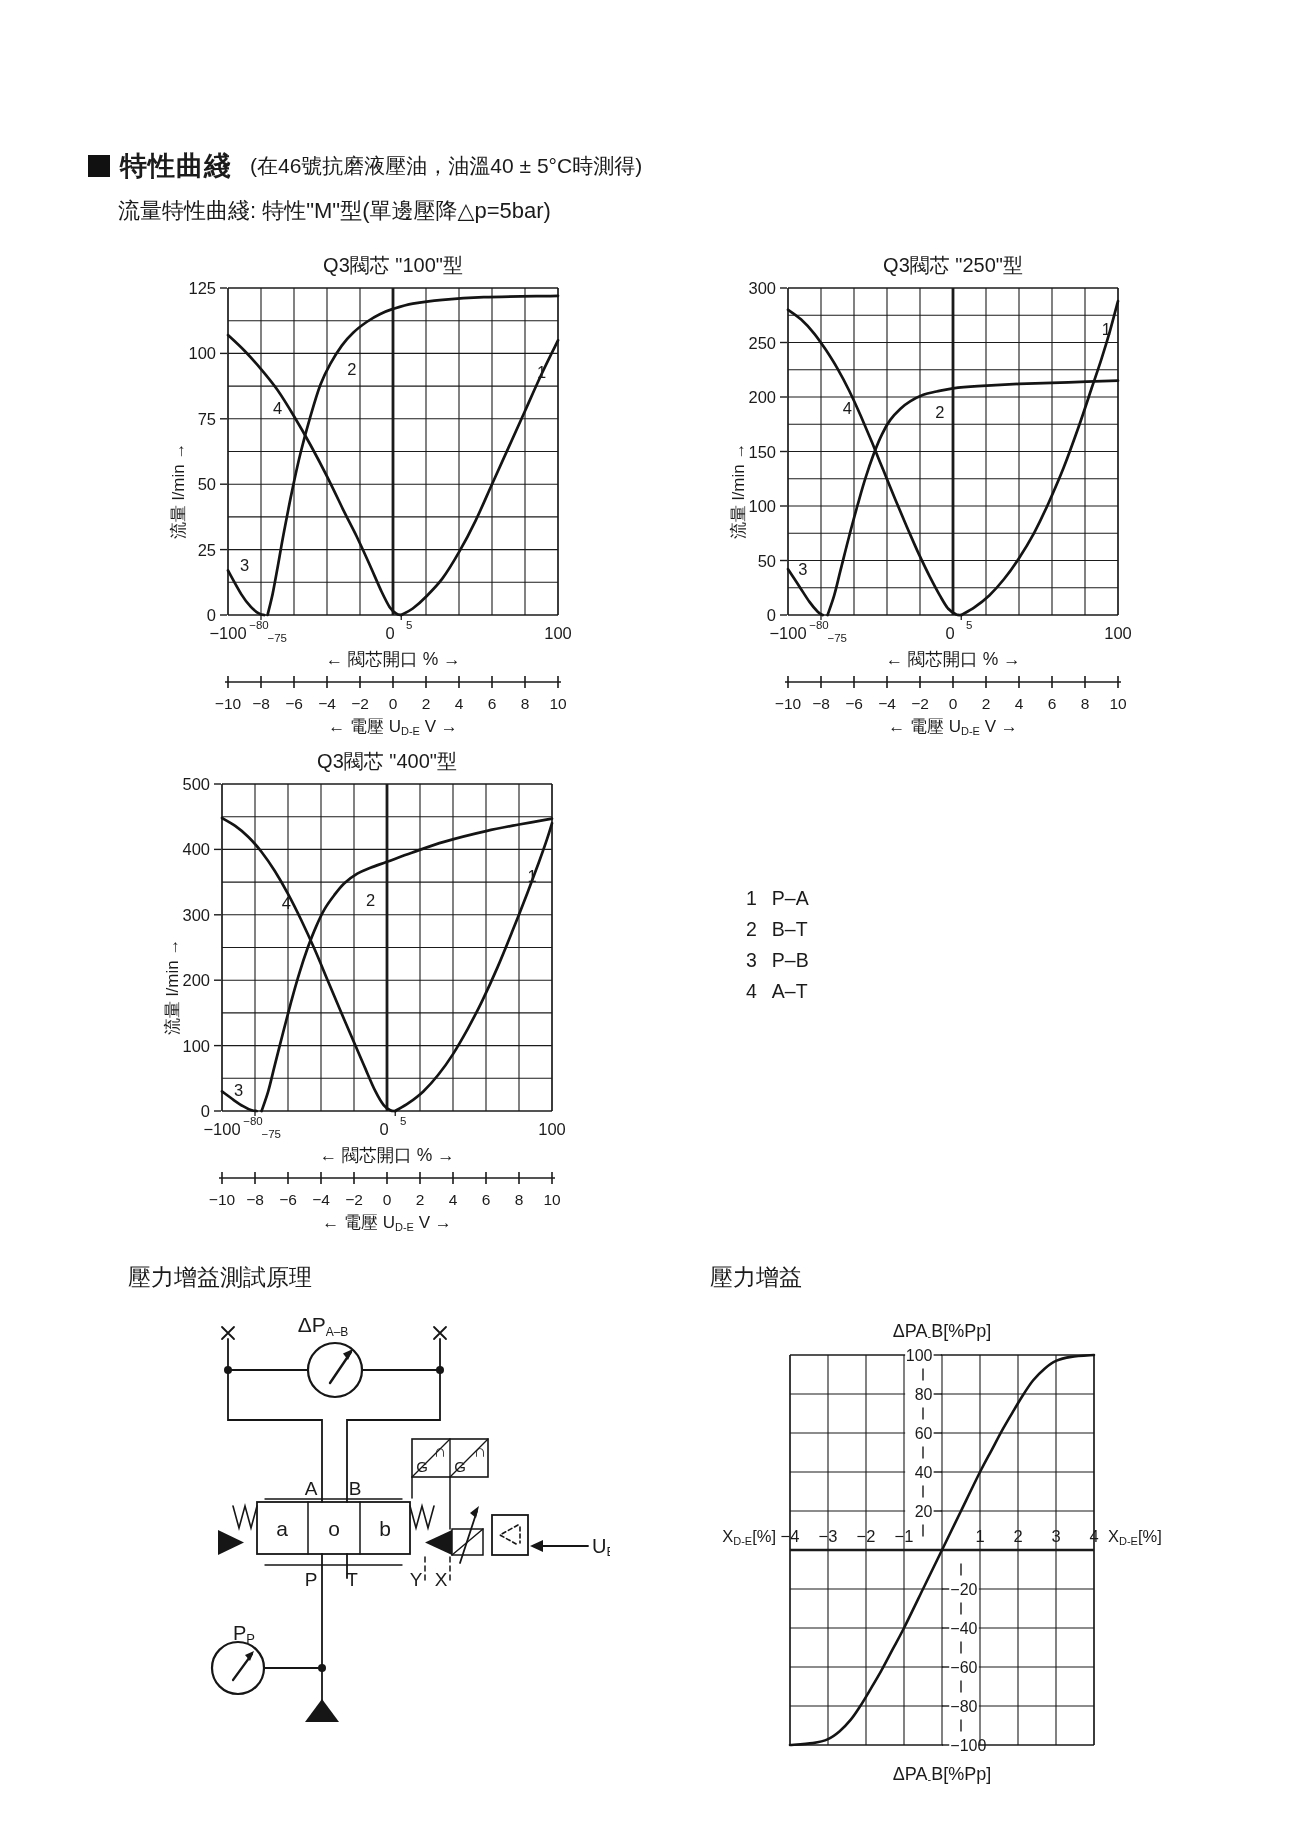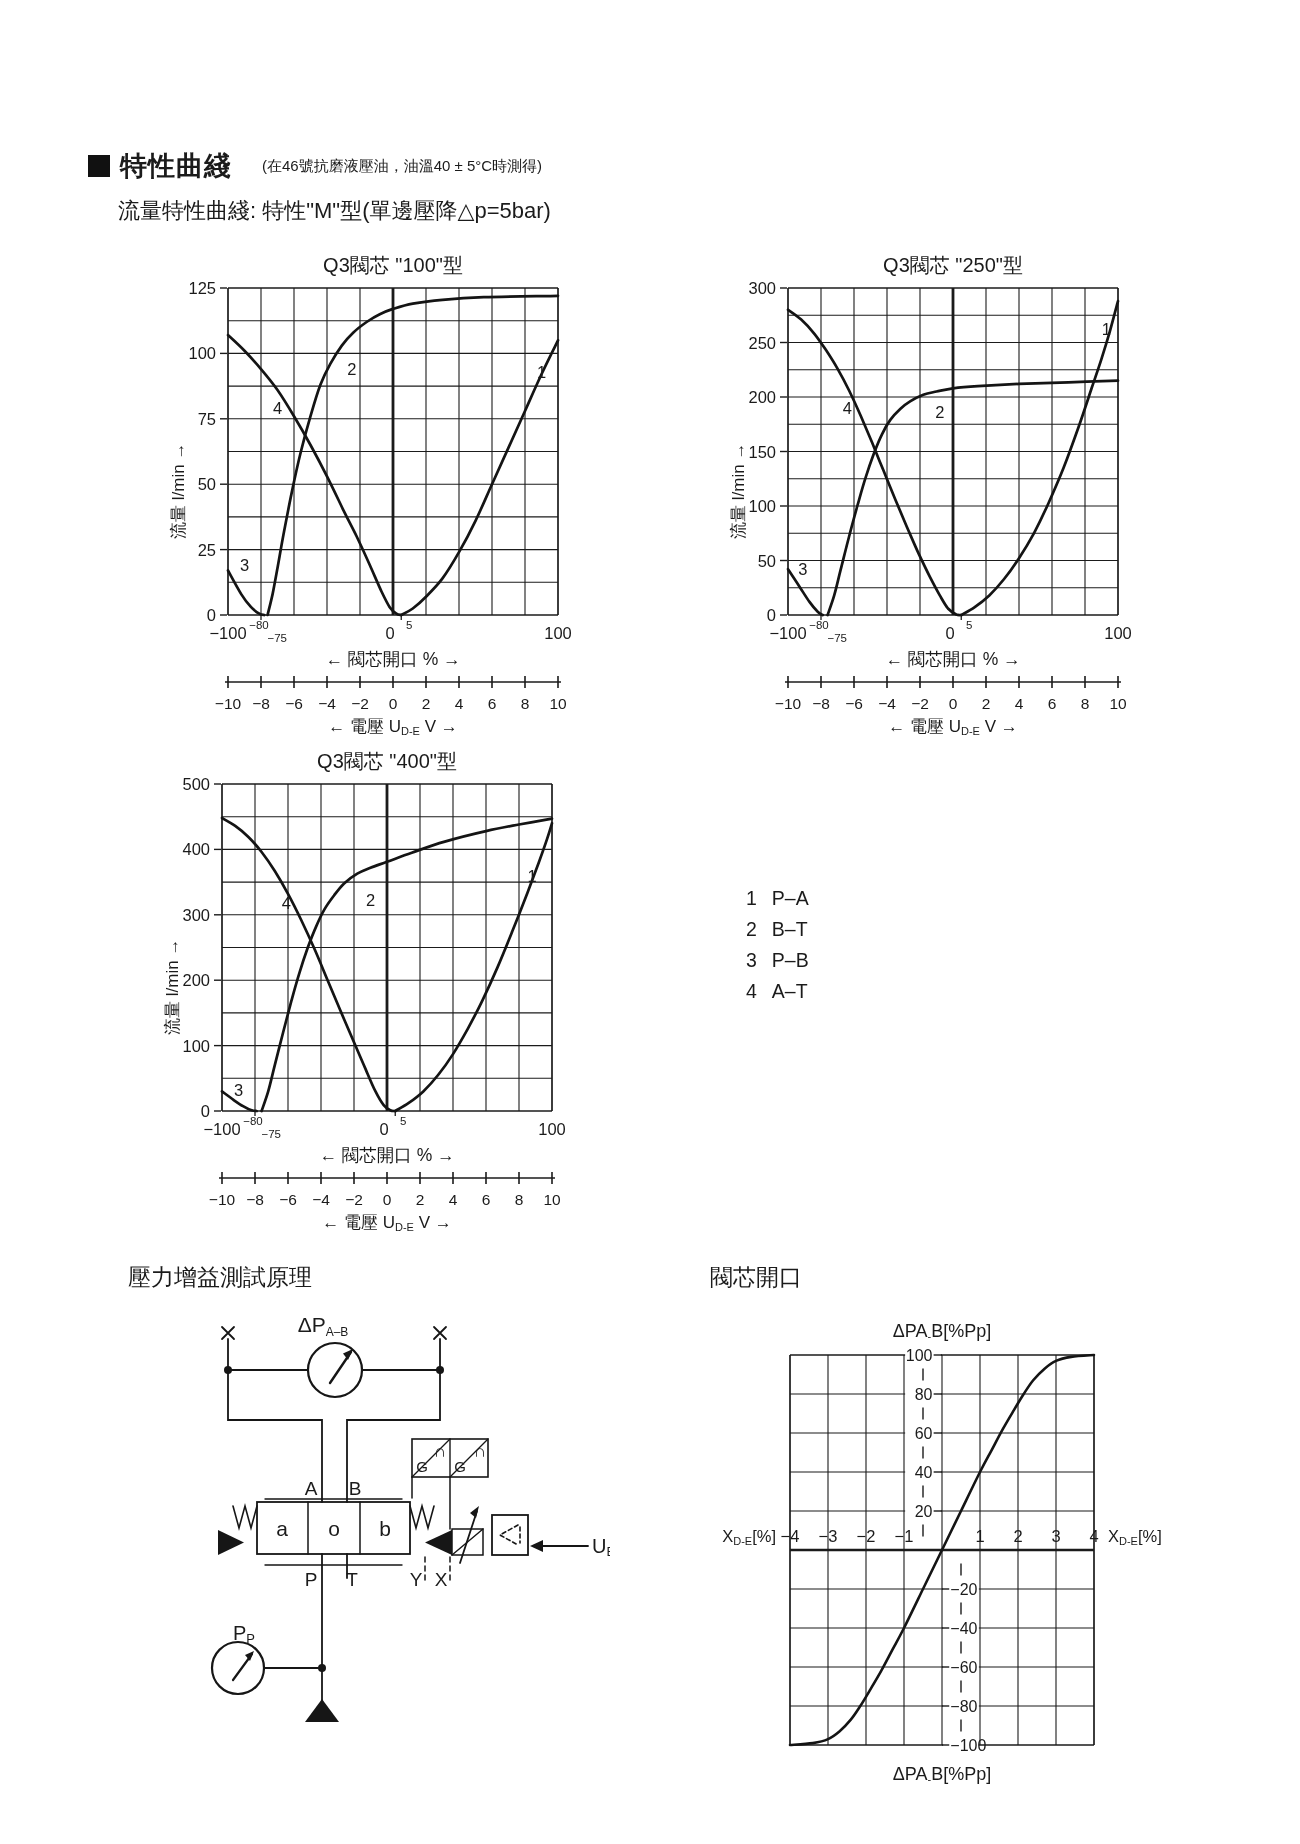--- a/index.html
+++ b/index.html
@@ -5,21 +5,21 @@
   html,body{margin:0;padding:0;}
   body{
     width:1300px;height:1844px;position:relative;background:#ffffff;
     font-family:"Liberation Sans","DejaVu Sans",sans-serif;color:#1b1b1b;
     overflow:hidden;
   }
   .abs{position:absolute;}
   .doc-title{left:88px;top:148px;display:flex;align-items:center;gap:10px;}
   .title-square{width:22px;height:22px;background:#111;display:inline-block;}
   .title-main{font-size:27px;font-weight:bold;letter-spacing:1px;}
-  .title-note{font-size:15px;margin-left:20px;}
+  .title-note{font-size:21px;margin-left:8px;}
   .doc-subtitle{left:118px;top:196px;font-size:22px;}
   .legend{left:746px;top:888px;font-size:19.5px;}
   .legend-row{display:flex;gap:15px;margin-bottom:10px;line-height:21px;}
   .sec-heading{font-size:23px;margin-left:16px;}
   svg text{fill:#1b1b1b;}
 </style>
 </head>
 <body>
 
 <div class="abs doc-title">
@@ -288,21 +288,21 @@
     <span>P–B</span>
   </div>
   <div class="legend-row">
     <span>4</span>
     <span>A–T</span>
   </div>
 </div>
 
 <div class="abs sec-heading" style="left:112px;top:1262px;">壓力增益測試原理</div>
 
-<div class="abs sec-heading" style="left:694px;top:1262px;">閥芯開口</div>
+<div class="abs sec-heading" style="left:694px;top:1262px;">壓力增益</div>
 
 <svg class="abs" style="left:140px;top:1302px;" width="470" height="462" viewBox="0 0 470 462" stroke="#161616" fill="none" stroke-linecap="round">
 
   <g>
     <path d="M82,25 L94,37 M82,37 L94,25" stroke-width="1.8"></path>
     <path d="M294,25 L306,37 M294,37 L306,25" stroke-width="1.8"></path>
   </g>
   <path d="M88,37 V68 M300,37 V68" stroke-width="1.8"></path>
   <path d="M88,68 H300" stroke-width="1.8"></path>
   <circle cx="88" cy="68" r="4" fill="#161616" stroke="none"></circle>

